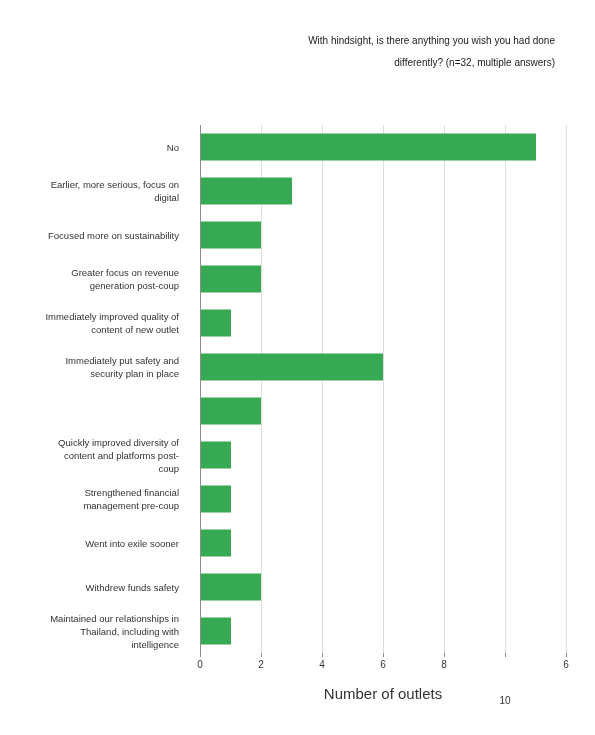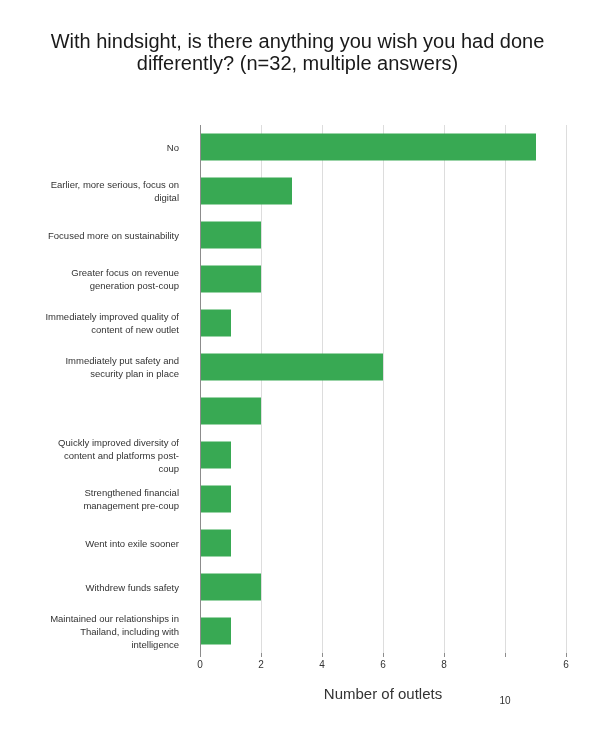--- a/index.html
+++ b/index.html
@@ -15,22 +15,22 @@
     font-family: "Liberation Sans", sans-serif;
     color: #222222;
   }
 
   
   #chart-title {
     position: absolute;
     left: 40px;
     top: 30px;
     width: 515px;
-    text-align: center;
-    font-size: 20px;
+    text-align: right;
+    font-size: 10px;
     line-height: 22px;
     color: #1a1a1a;
     font-weight: normal;
     white-space: pre-line;
   }
 
   
   #plot-area {
     position: absolute;
     left: 200px;

